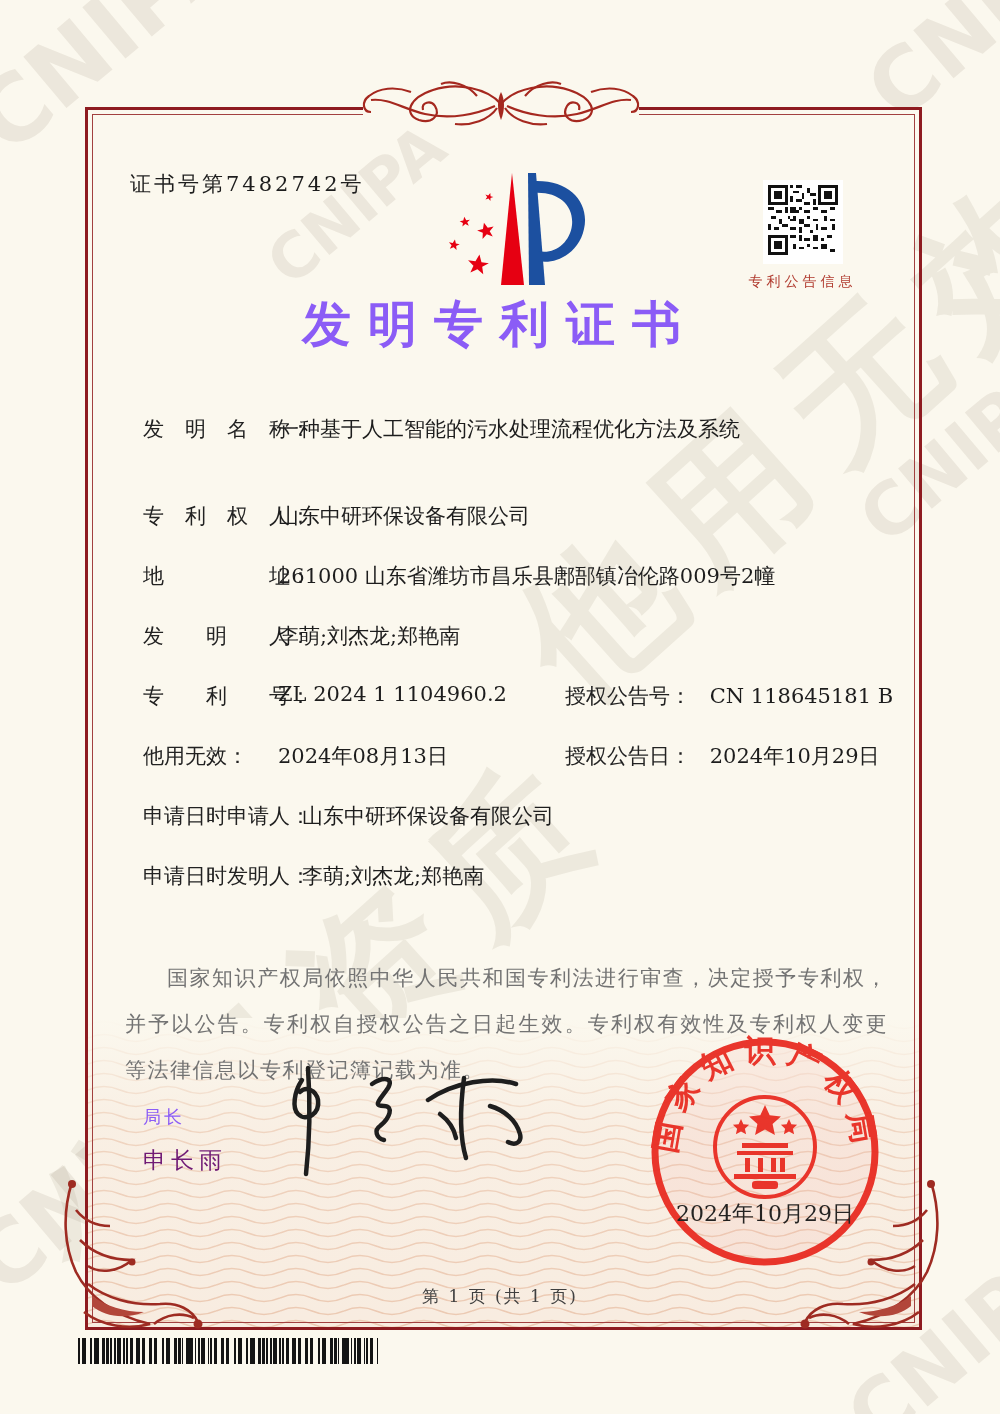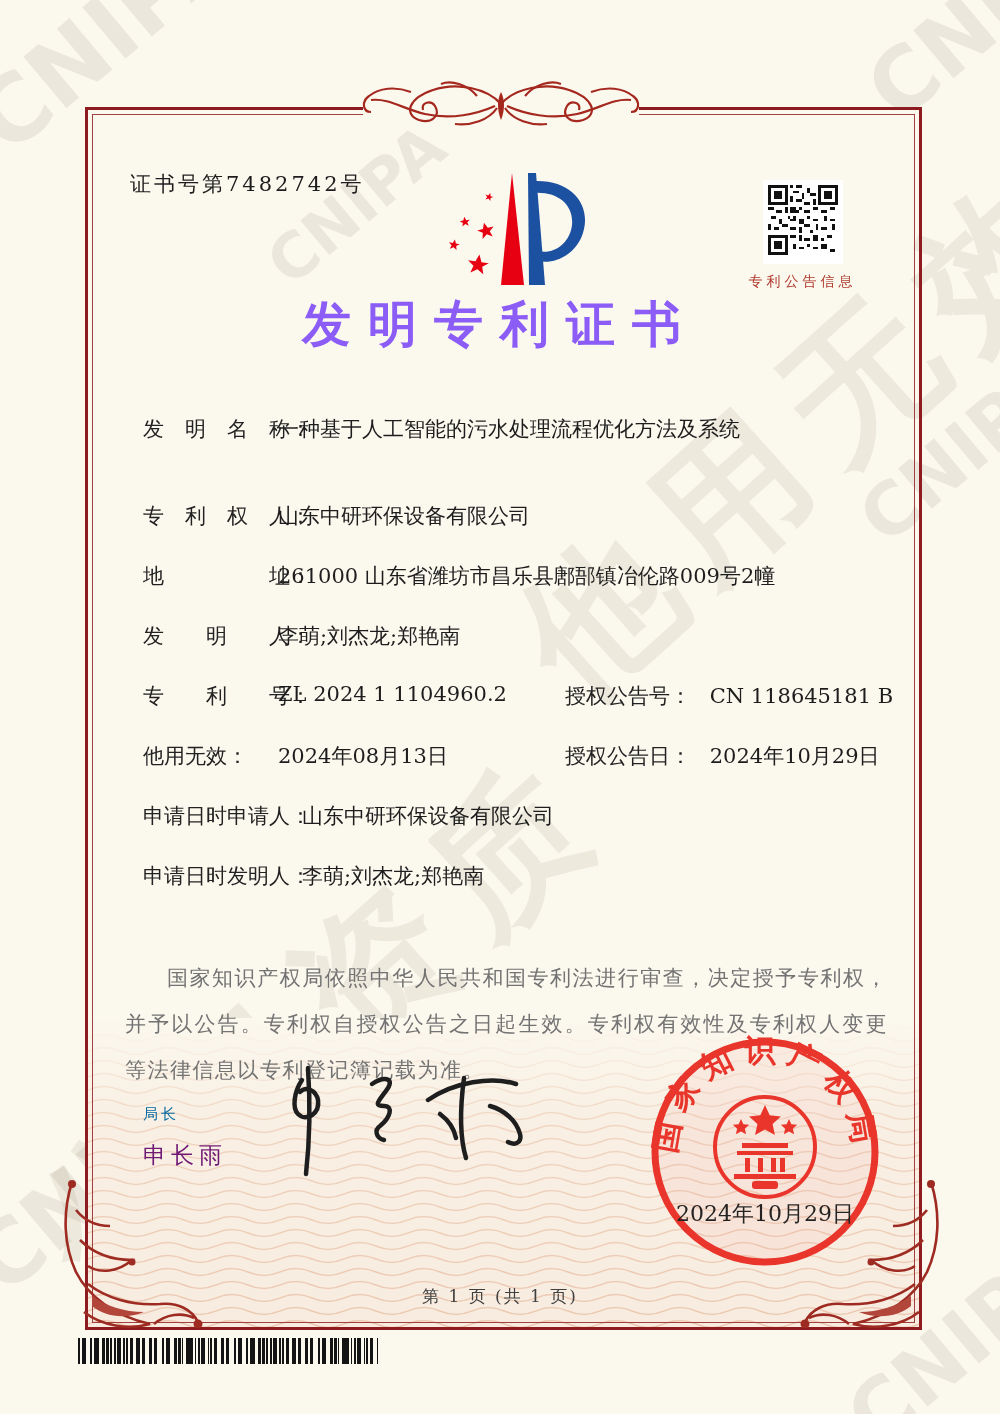--- a/index.html
+++ b/index.html
@@ -54,21 +54,21 @@
   .col2 .val2{margin-left:12px;}
   .row .val-abs{position:absolute;white-space:nowrap;}
 
   
   .decision{position:absolute;left:125px;right:112px;top:955px;font-size:21px;
       line-height:46px;text-align:justify;text-indent:2em;letter-spacing:1.5px;
       color:#737373;z-index:4;}
 
   
   .officer{position:absolute;left:143px;top:1105px;z-index:4;}
-  .officer .post{font-size:15px;color:#0369a1;letter-spacing:3px;}
+  .officer .post{font-size:18px;color:#8b5cf6;letter-spacing:3px;}
   .officer .name{margin-top:16px;font-size:23px;color:#701a75;letter-spacing:5px;}
   .sig{position:absolute;left:268px;top:1062px;z-index:4;}
   .seal{position:absolute;left:648px;top:1035px;z-index:5;}
   .footer{position:absolute;left:0;right:0;top:1285px;text-align:center;font-size:17px;
       letter-spacing:2px;color:#404040;z-index:4;}
 
   
   .barcode{position:absolute;left:78px;top:1338px;width:300px;height:26px;z-index:4;
     background:
       repeating-linear-gradient(90deg,#141414 0 2px,rgba(0,0,0,0) 2px 4px,#141414 4px 7px,rgba(0,0,0,0) 7px 12px),

